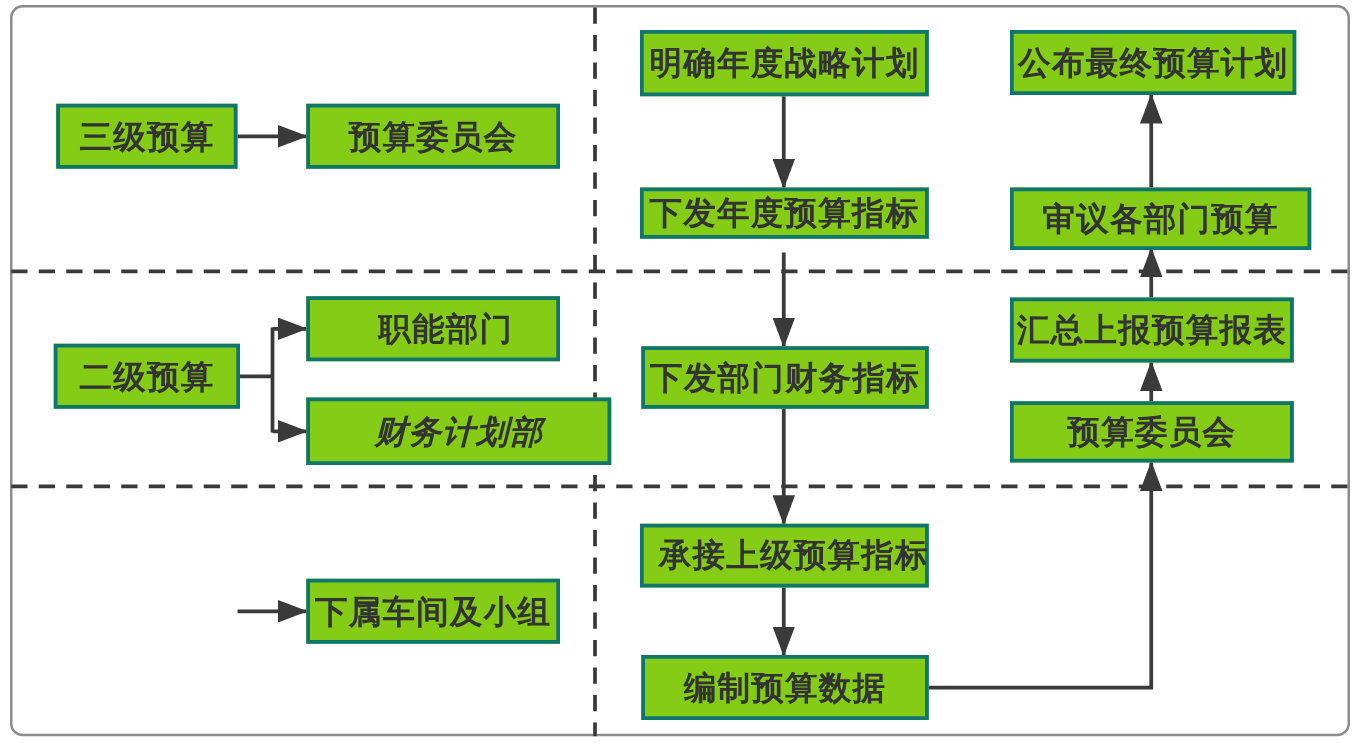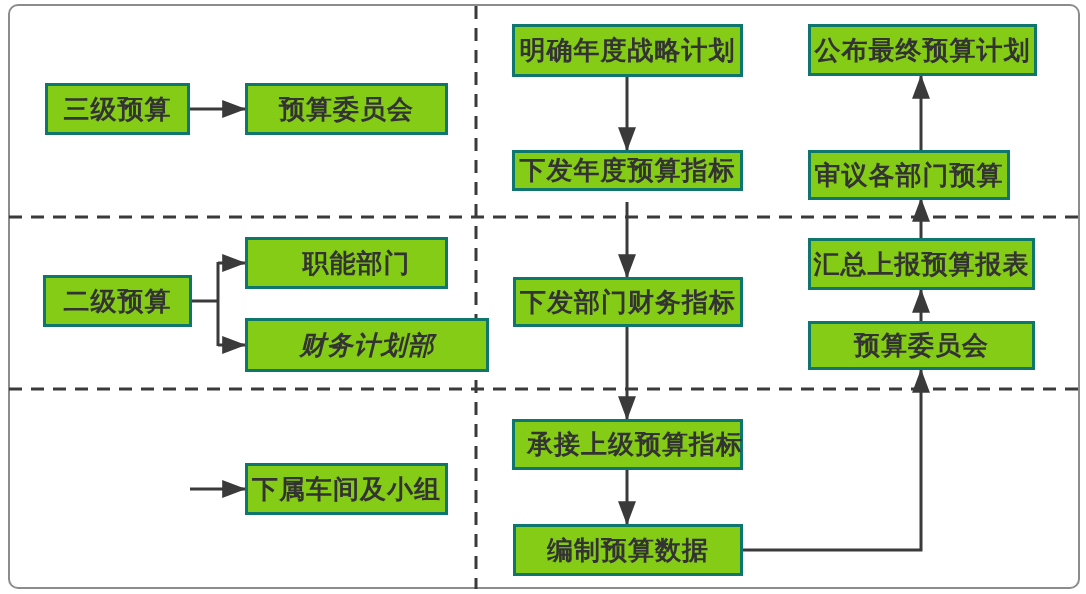--- a/index.html
+++ b/index.html
@@ -95,16 +95,16 @@
   <div class="node" style="left:245px; top:463px; width:203px; height:52px;">下属车间及小组</div>
 
   <div class="node" style="left:512px; top:24px;  width:231px; height:53px;">明确年度战略计划</div>
   <div class="node" style="left:512px; top:150px; width:231px; height:41px;">下发年度预算指标</div>
   <div class="node" style="left:513px; top:277px; width:230px; height:50px;">下发部门财务指标</div>
   <div class="node" style="left:512px; top:419px; width:231px; height:51px;padding-left:15px;">承接上级预算指标</div>
   <div class="node" style="left:513px; top:524px; width:230px; height:52px;">编制预算数据</div>
 
   <div class="node" style="left:808px; top:321px; width:227px; height:49px;">预算委员会</div>
   <div class="node" style="left:808px; top:238px; width:227px; height:52px;">汇总上报预算报表</div>
-  <div class="node" style="left:808px; top:150px; width:202px; height:50px;">审议各部门预算</div>
+  <div class="node" style="left:808px; top:150px; width:241px; height:50px;">审议各部门预算</div>
   <div class="node" style="left:808px; top:24px;  width:229px; height:52px;">公布最终预算计划</div>
 
 </div>
 
 </body></html>

